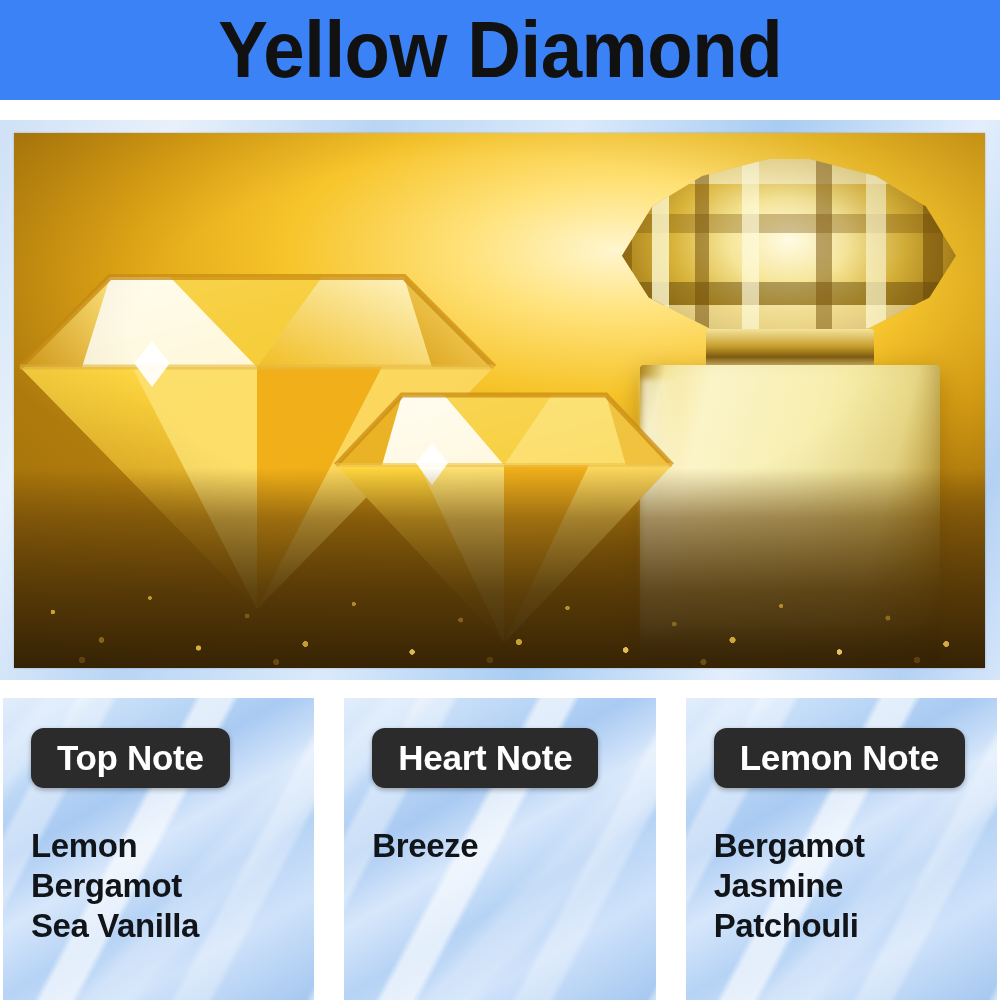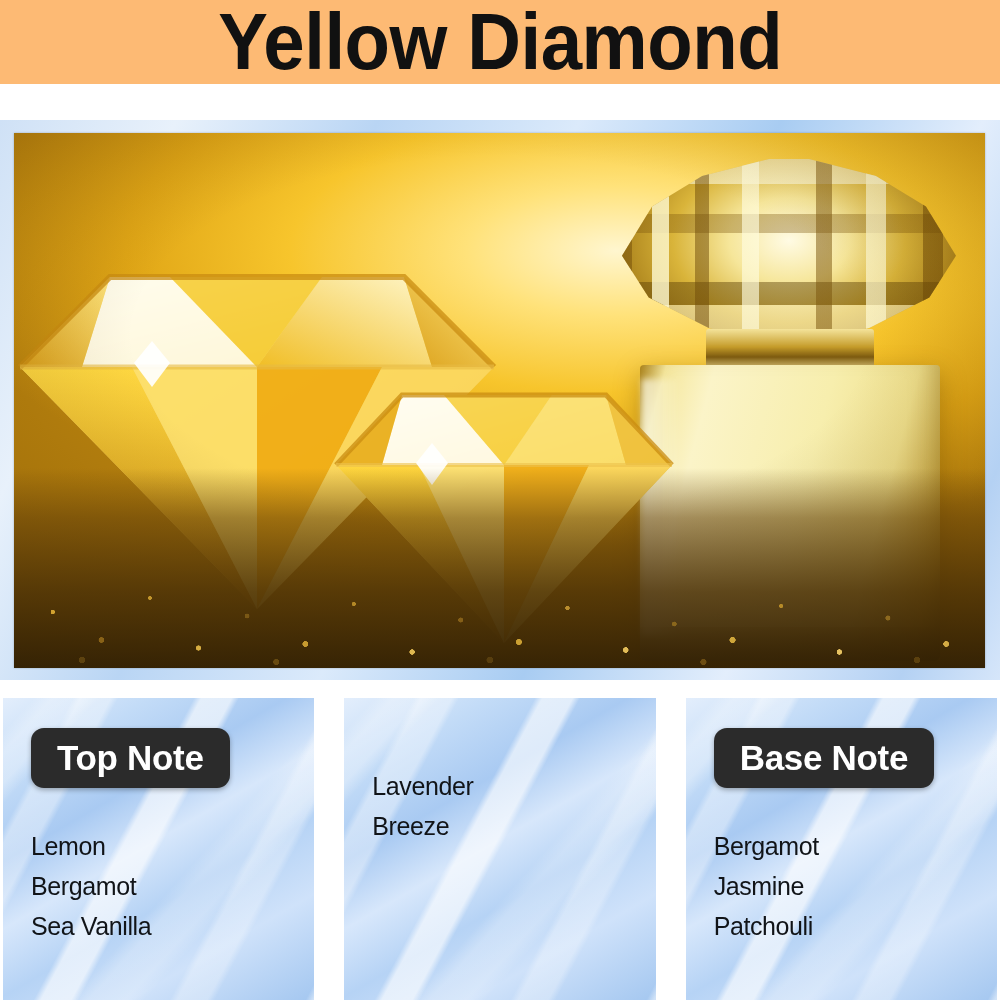--- a/index.html
+++ b/index.html
@@ -14,22 +14,22 @@
     overflow: hidden;
     font-family: "Liberation Sans", "DejaVu Sans", sans-serif;
     position: relative;
   }
 
   
   .title-bar {
     position: absolute;
     left: 0; top: 0;
     width: 1000px;
-    height: 84px;
-    background: #fdba74;
+    height: 100px;
+    background: #3b82f6;
     display: flex;
     align-items: center;
     justify-content: center;
   }
   .product-title {
     font-family: "Liberation Sans Narrow", "Liberation Sans", "DejaVu Sans", sans-serif;
     font-weight: bold;
     font-size: 80px;
     line-height: 80px;
     letter-spacing: -0.5px;
@@ -278,22 +278,22 @@
     letter-spacing: -0.3px;
     box-shadow: 0 2px 5px rgba(0,0,0,0.3);
     white-space: nowrap;
   }
   .note-list {
     margin: 38px 0 0 0;
     padding: 0;
     list-style: none;
   }
   .note-list li {
-    font-weight: normal;
-    font-size: 25px;
+    font-weight: bold;
+    font-size: 33px;
     line-height: 40px;
     color: #111418;
     letter-spacing: -0.4px;
     white-space: nowrap;
   }
 </style>
 </head>
 <body>
 
 <div class="title-bar">
@@ -410,32 +410,32 @@
         <li>Bergamot</li>
         <li>Sea Vanilla</li>
       </ul>
     </div>
   </div>
 
   <div class="note-card">
     <div class="streaks"></div>
     <div class="streaks2"></div>
     <div class="card-inner">
+      <div class="note-badge">Heart Note</div>
       <ul class="note-list">
-        <li>Lavender</li>
         <li>Breeze</li>
       </ul>
     </div>
   </div>
 
   <div class="note-card">
     <div class="streaks"></div>
     <div class="streaks2"></div>
     <div class="card-inner">
-      <div class="note-badge">Base Note</div>
+      <div class="note-badge">Lemon Note</div>
       <ul class="note-list">
         <li>Bergamot</li>
         <li>Jasmine</li>
         <li>Patchouli</li>
       </ul>
     </div>
   </div>
 
 </div>
 

